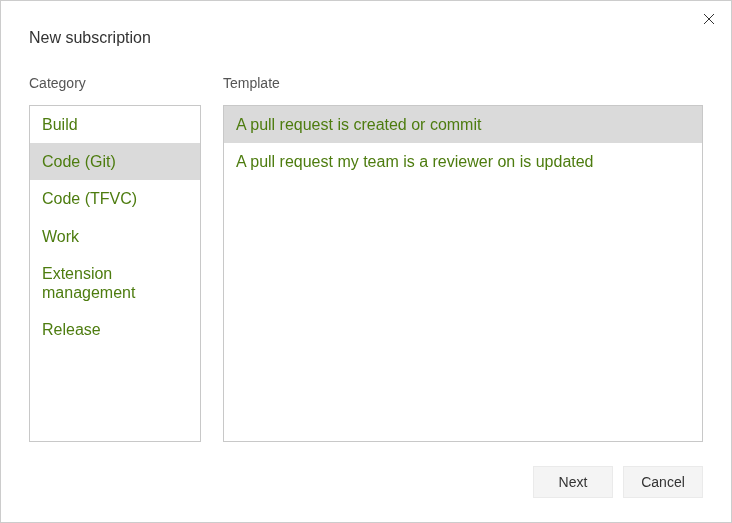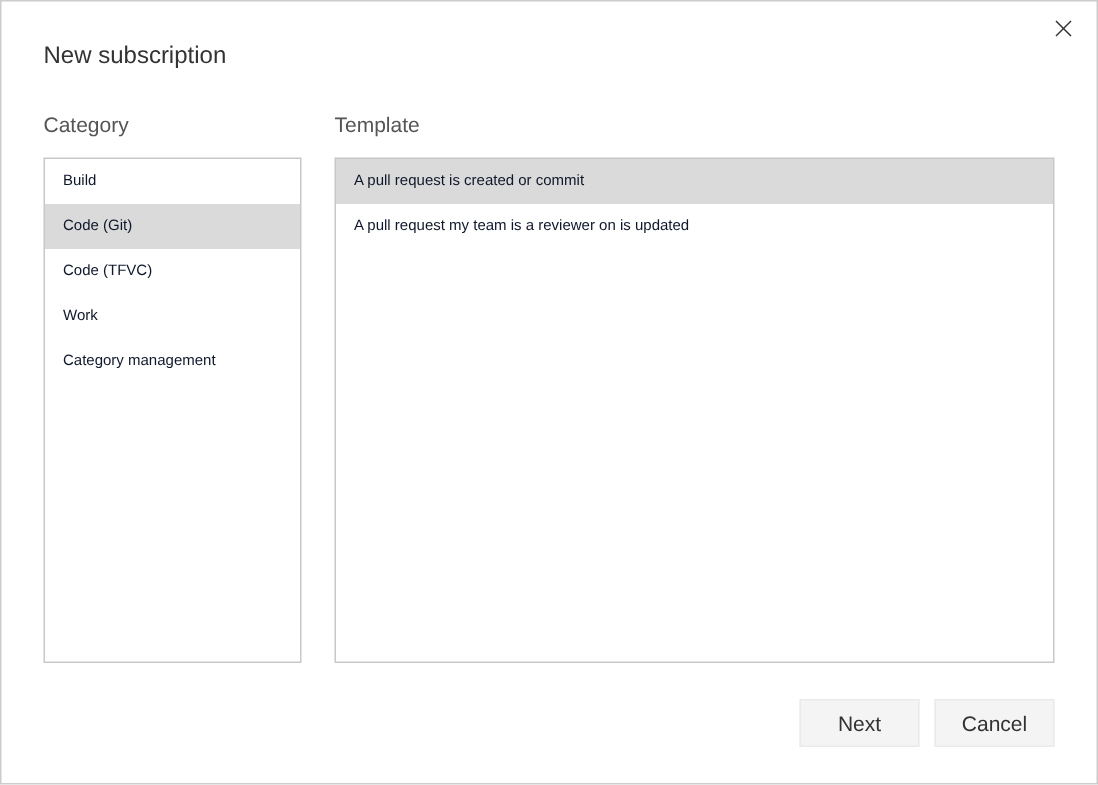--- a/index.html
+++ b/index.html
@@ -64,22 +64,22 @@
     }
     .listbox {
       border: 1px solid #c8c8c8;
       flex: 1;
       overflow-y: auto;
       background: #fff;
     }
     .list-item {
       padding: 9px 12px;
       cursor: pointer;
-      font-size: 10px;
-      color: #0f172a;
+      font-size: 16px;
+      color: #4d7c0f;
       line-height: 1.2;
     }
     .list-item.selected {
       background: #dadada;
     }
     .footer {
       display: flex;
       justify-content: flex-end;
       gap: 10px;
       padding: 24px 28px 24px 28px;
@@ -109,21 +109,22 @@
 <h1 class="title">New subscription</h1>
 
 <div class="content">
   <div class="column column-category">
     <div class="column-label">Category</div>
     <div class="listbox" id="category-list">
         <div class="list-item">Build</div>
         <div class="list-item selected">Code (Git)</div>
         <div class="list-item">Code (TFVC)</div>
         <div class="list-item">Work</div>
-        <div class="list-item">Category management</div>
+        <div class="list-item">Extension management</div>
+        <div class="list-item">Release</div>
       </div>
   </div>
   <div class="column column-template">
     <div class="column-label">Template</div>
     <div class="listbox" id="template-list">
         <div class="list-item selected">A pull request is created or commit</div>
         <div class="list-item">A pull request my team is a reviewer on is updated</div>
       </div>
   </div>
 </div>

